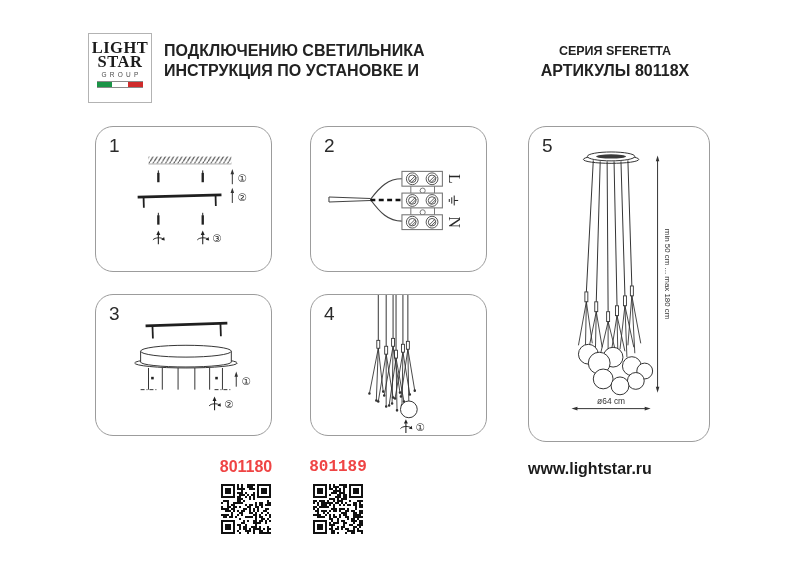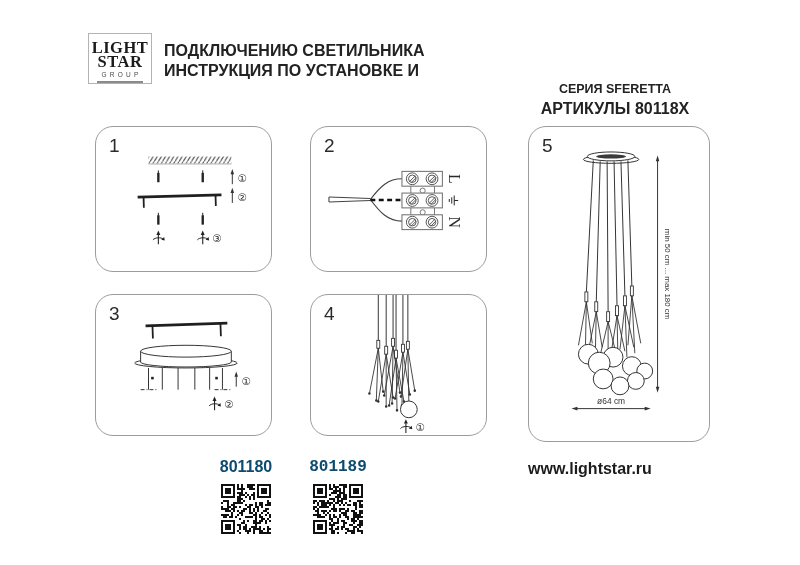--- a/index.html
+++ b/index.html
@@ -1,53 +1,53 @@
 <!DOCTYPE html>
 <html><head>
 <meta charset="utf-8">
 <style>
   html,body{margin:0;padding:0;background:#fff;}
   .page{position:relative;width:800px;height:565px;background:#ffffff;overflow:hidden;
         font-family:"Liberation Sans",sans-serif;color:#1f1f1f;}
 
   
-  .logo-box{position:absolute;left:88px;top:33px;width:64px;height:51px;
+  .logo-box{position:absolute;left:88px;top:33px;width:64px;height:70px;
             border:1px solid #b3b3b3;box-sizing:border-box;background:#fff;
             display:flex;flex-direction:column;align-items:center;padding-top:7px;}
   .logo-word{font-family:"Liberation Serif",serif;font-weight:700;font-size:16.5px;
              line-height:14px;letter-spacing:.5px;color:#1b1b1b;}
   .logo-group{font-size:6.5px;letter-spacing:3.2px;color:#4a4a4a;margin-top:2px;padding-left:3px;}
   .flag{display:flex;width:46px;height:5px;margin-top:3px;border-top:1px solid #8a8a8a;
         border-bottom:1px solid #8a8a8a;box-sizing:content-box;}
   .flag span{flex:1;}
 
   .title-block{position:absolute;left:164px;top:41px;width:290px;
                font-weight:700;font-size:16px;line-height:20px;color:#222;}
-  .series-block{position:absolute;left:535px;top:44px;width:160px;text-align:center;margin-top:38px;}
+  .series-block{position:absolute;left:535px;top:44px;width:160px;text-align:center;}
   .series-line{font-weight:700;font-size:12.5px;color:#222;}
   .articles-line{font-weight:700;font-size:16px;color:#222;margin-top:4px;}
 
   
   .panel{position:absolute;border:1px solid #9c9c9c;border-radius:18px;background:#fff;box-sizing:border-box;}
   .p1{left:95px;top:126px;width:177px;height:146px;}
   .p2{left:310px;top:126px;width:177px;height:146px;}
   .p3{left:95px;top:294px;width:177px;height:142px;}
   .p4{left:310px;top:294px;width:177px;height:142px;}
   .p5{left:528px;top:126px;width:182px;height:316px;}
   .step-num{position:absolute;left:13px;top:8px;font-size:19px;color:#2b2b2b;}
   svg.diagram{position:absolute;left:0;top:0;width:100%;height:100%;}
   svg text{font-family:"Liberation Sans",sans-serif;fill:#2a2a2a;}
   text.tag{font-family:"DejaVu Sans",sans-serif;font-size:10.5px;}
   text.term-label{font-family:"Liberation Serif",serif;font-size:16px;}
   text.dim{font-size:8px;fill:#333;}
 
   
   .code-block{position:absolute;top:458px;width:84px;text-align:center;}
   .cb1{left:204px;} .cb2{left:296px;font-family:Liberation Mono, monospace;}
-  .code-num{font-weight:700;font-size:16px;color:#0c4a6e;}
+  .code-num{font-weight:700;font-size:16px;color:#ef4444;}
   .qr{width:50px;height:50px;margin:8px auto 0;}
   .website{position:absolute;left:528px;top:460px;width:182px;
            font-weight:700;font-size:16px;color:#1c1c1c;}
 </style>
 </head>
 <body>
 
 <div class="page">
 
   <svg width="0" height="0" style="position:absolute">

